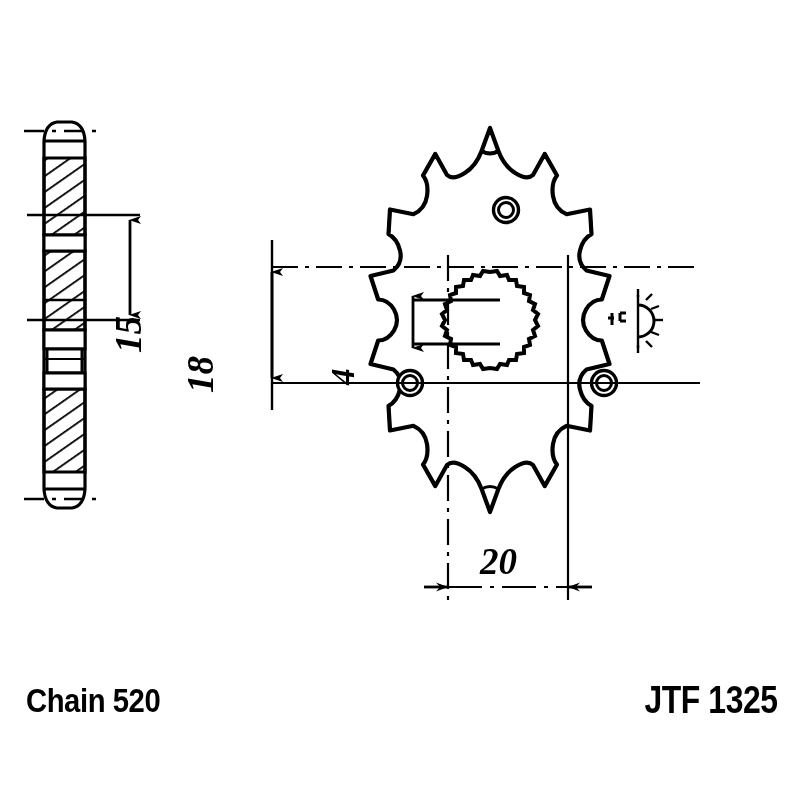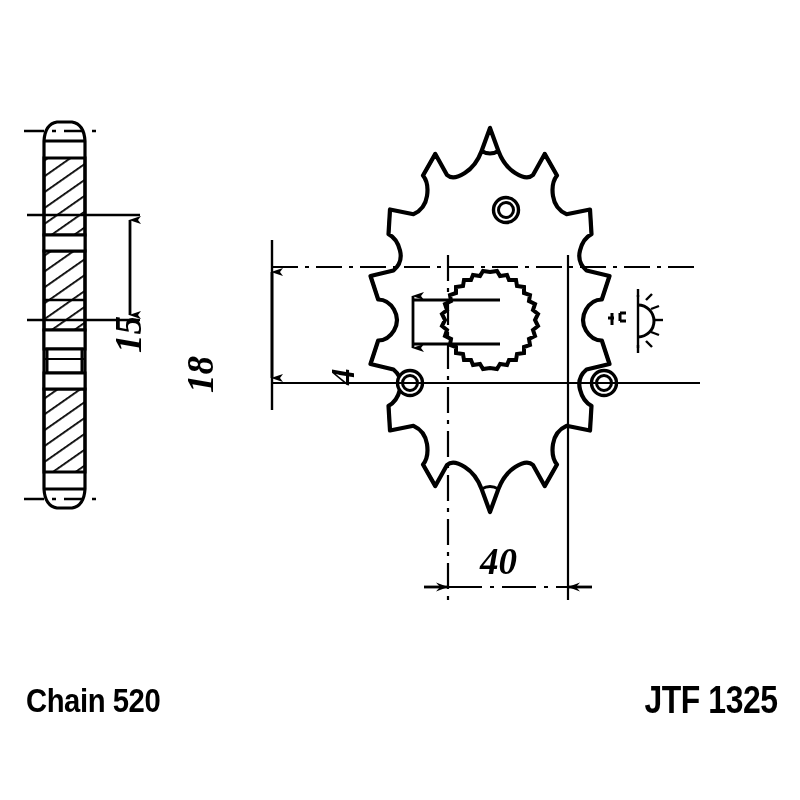--- a/index.html
+++ b/index.html
@@ -276,20 +276,20 @@
   </svg>
 
   <div class="label-layer">
 
     <div class="dim rot" id="dim-15">15</div>
 
     <div class="dim rot" id="dim-18">18</div>
 
     <div class="dim rot" id="dim-4">4</div>
 
-    <div class="dim" id="dim-20">40</div>
+    <div class="dim" id="dim-20">20</div>
 
     <div class="cap" id="chain-label">Chain 520</div>
 
     <div class="cap" id="part-label">JTF 1325</div>
   </div>
 
 </div>
 
 </body></html>

